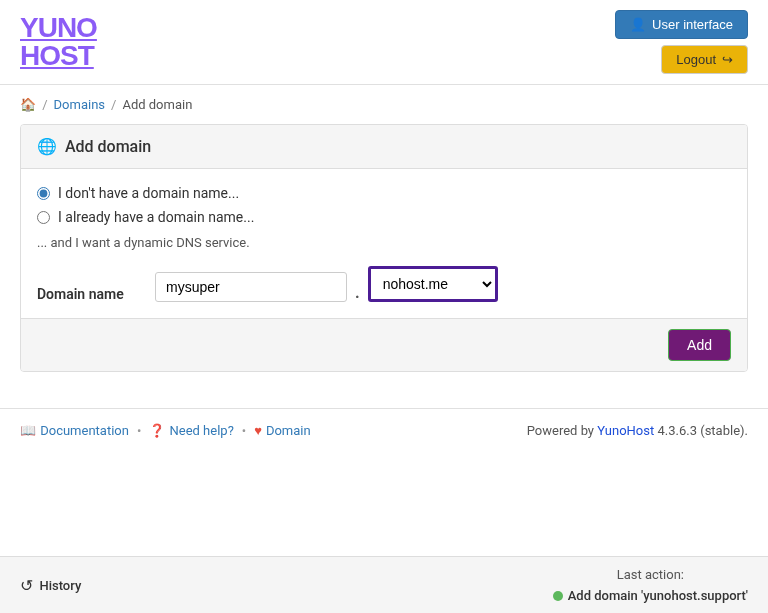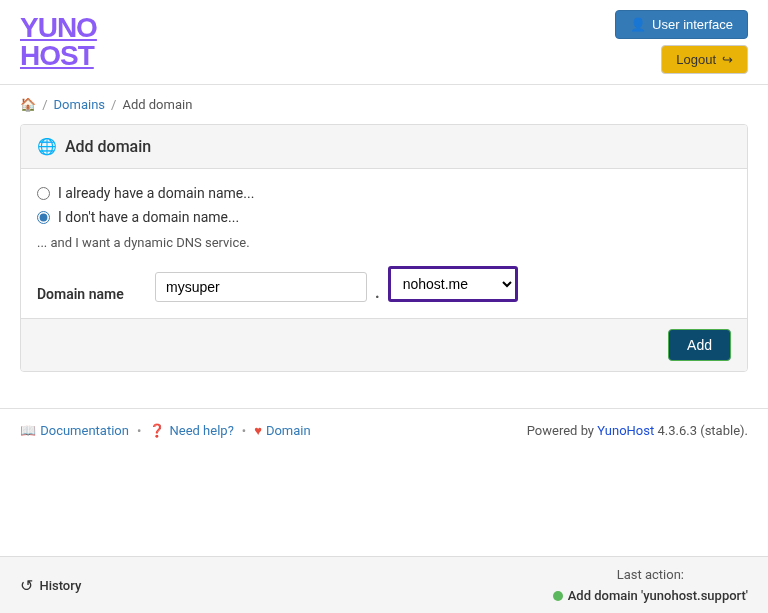--- a/index.html
+++ b/index.html
@@ -125,21 +125,21 @@
     .domain-label {
       font-weight: 600;
       min-width: 110px;
       font-size: 14px;
     }
     .domain-input {
       border: 1px solid #ccc;
       border-radius: 3px;
       padding: 6px 10px;
       font-size: 14px;
-      width: 212px;
+      width: 192px;
       outline: none;
       background: #fff;
     }
     .dot-separator {
       font-size: 16px;
       font-weight: bold;
       color: #555;
     }
     .domain-select {
       border: 3px solid #4c1d95;
@@ -147,21 +147,21 @@
       padding: 6px 28px 6px 8px;
       font-size: 14px;
       background: #fff;
       cursor: pointer;
       appearance: auto;
       min-width: 130px;
     }
 
     
     .btn-add {
-      background: #0c4a6e;
+      background: #701a75;
       color: #fff;
       border: 1px solid #4cae4c;
       border-radius: 4px;
       padding: 7px 18px;
       cursor: pointer;
       font-size: 14px;
     }
 
     
     .footer {
@@ -271,27 +271,27 @@
 </div>
 
 <div class="main-content" data-name="main-content">
   <div class="card" data-name="add-domain-card">
     <div class="card-header" data-name="card-header">
       <span data-name="globe-icon">🌐</span>
       <span data-name="card-title">Add domain</span>
     </div>
     <div class="card-body" data-name="card-body">
       <div class="radio-group" data-name="radio-group">
+        <label class="radio-option" data-name="radio-option-no-domain">
+          <input type="radio" name="domain-choice" checked="" data-name="radio-no-domain" style="">
+          <span>I don't have a domain name...</span>
+        </label>
         <label class="radio-option" data-name="radio-option-have-domain">
           <input type="radio" name="domain-choice" data-name="radio-have-domain" style="">
           <span>I already have a domain name...</span>
-        </label>
-        <label class="radio-option" data-name="radio-option-no-domain">
-          <input type="radio" name="domain-choice" checked="" data-name="radio-no-domain" style="">
-          <span>I don't have a domain name...</span>
         </label>
       </div>
       <div class="radio-note" data-name="radio-note">... and I want a dynamic DNS service.</div>
 
       <div class="domain-row" data-name="domain-row">
         <span class="domain-label" data-name="domain-name-label">Domain name</span>
         <input type="text" class="domain-input" data-name="domain-name-input" value="mysuper" placeholder="mysuper" style="">
         <span class="dot-separator" data-name="dot-separator">.</span>
         <select class="domain-select" data-name="domain-suffix-select">
           <option data-name="domain-option-nohost">nohost.me</option>

